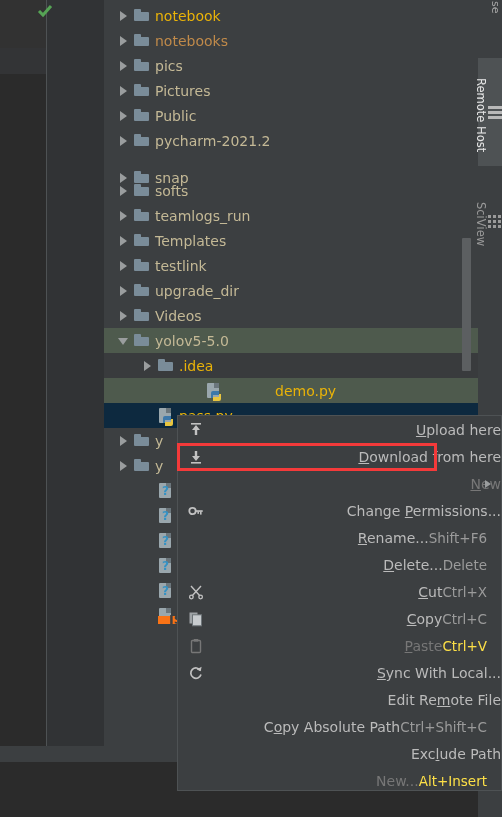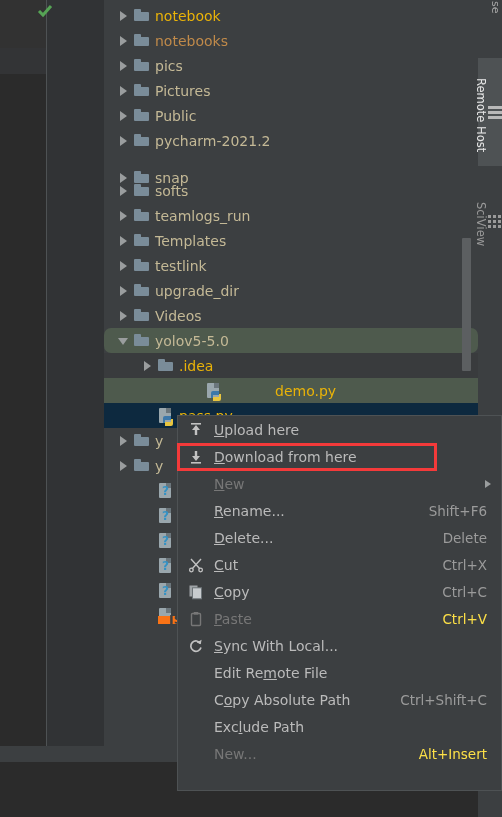--- a/index.html
+++ b/index.html
@@ -122,21 +122,21 @@
   .ctx {
     position:absolute; left:177px; top:415px; width:325px; height:376px;
     background:#3c3f41; border:1px solid #4e5254;
   }
   .ctx-item {
     position:relative; height:27px; display:flex; align-items:center;
     font-size:14px; color:#bbbbbb; padding-left:10px; white-space:nowrap;
   }
   .ctx-item.disabled { color:#777777; }
   .ctx-ico { width:18px; height:16px; flex:0 0 18px; position:relative; margin-right:8px; }
-  .ctx-label { flex:1 1 auto; }
+  .ctx-label { flex:1 1 auto;text-align:right; }
   .ctx-label .u { text-decoration:underline; }
   .ctx-key { color:#9b9b9b; font-size:13.5px; padding-right:14px; }
   .ctx-item.disabled .ctx-key { color:#fde047; }
   .submenu-arrow { position:absolute; right:10px; top:10px;
     border-left:6px solid #9a9d9e; border-top:4px solid transparent;
     border-bottom:4px solid transparent; }
 
   .red-box {
     position:absolute; left:177px; top:443px; width:260px; height:28px;
     border:3px solid #f43a3a; pointer-events:none;
@@ -218,21 +218,21 @@
         <div class="row " style="top: 278px; padding-left: 14px; text-align: center;">
           <span class="arrow closed"></span>
           <span class="folder-icon"></span>
           <span class="label ">upgrade_dir</span>
         </div>
         <div class="row " style="top: 303px; padding-left: 14px;">
           <span class="arrow closed"></span>
           <span class="folder-icon"></span>
           <span class="label ">Videos</span>
         </div>
-        <div class="row green" style="top: 328px; padding-left: 14px; border-radius: 7px;">
+        <div class="row green" style="top: 328px; padding-left: 14px;">
           <span class="arrow open"></span>
           <span class="folder-icon"></span>
           <span class="label ">yolov5-5.0</span>
         </div>
         <div class="row dark" style="top: 353px; padding-left: 38px;">
           <span class="arrow closed"></span>
           <span class="folder-icon"></span>
           <span class="label plain">.idea</span>
         </div>
         <div class="row green" style="top: 378px; padding-left: 38px; gap: 48px;">
@@ -375,20 +375,29 @@
               <rect x="3" y="13" width="10" height="1.6" fill="#c2c2c2"></rect>
             </svg></span>
           <span class="ctx-label"><span class="u">D</span>ownload from here</span>
         </div>
         <div class="ctx-item disabled">
           <span class="ctx-ico"></span>
           <span class="ctx-label"><span class="u">N</span>ew</span>
           <span class="submenu-arrow"></span>
         </div>
         <div class="ctx-item">
+          <span class="ctx-ico"><svg viewBox="0 0 16 16" width="16" height="16">
+              <circle cx="4.5" cy="8" r="3.2" fill="none" stroke="#c2c2c2" stroke-width="1.8"></circle>
+              <rect x="7.2" y="7.2" width="7.5" height="1.7" fill="#c2c2c2"></rect>
+              <rect x="12" y="8.6" width="1.6" height="3" fill="#c2c2c2"></rect>
+              <rect x="9.4" y="8.6" width="1.6" height="2.2" fill="#c2c2c2"></rect>
+            </svg></span>
+          <span class="ctx-label">Change <span class="u">P</span>ermissions...</span>
+        </div>
+        <div class="ctx-item">
           <span class="ctx-ico"></span>
           <span class="ctx-label"><span class="u">R</span>ename...</span>
           <span class="ctx-key">Shift+F6</span>
         </div>
         <div class="ctx-item">
           <span class="ctx-ico"></span>
           <span class="ctx-label"><span class="u">D</span>elete...</span>
           <span class="ctx-key">Delete</span>
         </div>
         <div class="ctx-item">

